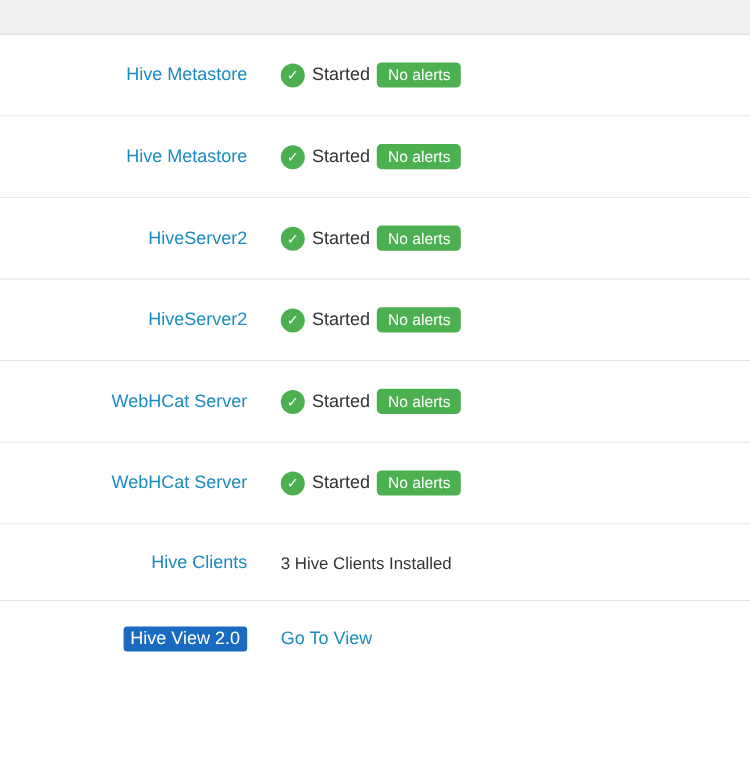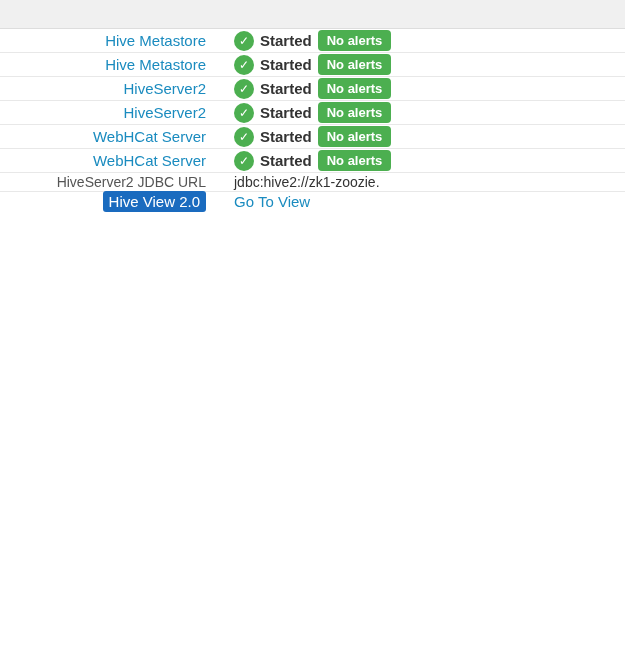--- a/index.html
+++ b/index.html
@@ -37,21 +37,21 @@
 
     .summary-table tr {
       border-bottom: 1px solid #e8e8e8;
     }
 
     .summary-table tr:last-child {
       border-bottom: none;
     }
 
     .summary-table td {
-      padding: 1px 14px;
+      padding: 23px 14px;
       vertical-align: middle;
     }
 
     .label-cell {
       text-align: right;
       width: 220px;
       color: #555;
       font-size: 14px;
       padding-right: 10px;
     }
@@ -83,27 +83,27 @@
       border-radius: 50%;
       background: #4caf50;
       color: white;
       font-size: 12px;
       flex-shrink: 0;
     }
 
     .status-text {
       color: #333;
       font-size: 15px;
-      font-weight: bold;
+      font-weight: normal;
     }
 
     .badge-no-alerts {
       background: #4caf50;
       color: #fff;
-      font-weight: bold;
+      font-weight: normal;
       font-size: 13px;
       padding: 3px 9px;
       border-radius: 4px;
       white-space: nowrap;
     }
 
     .link-blue {
       color: #1a8bbf;
       text-decoration: none;
       font-size: 15px;
@@ -180,21 +180,21 @@
         <td class="label-cell"><a href="#">WebHCat Server</a></td>
         <td class="value-cell">
           <div class="status-row">
             <span class="check-icon">✓</span>
             <span class="status-text">Started</span>
             <span class="badge-no-alerts">No alerts</span>
           </div>
         </td>
       </tr>
       <tr>
-        <td class="label-cell">HiveServer2 JDBC URL</td>
-        <td class="value-cell"><span>jdbc:hive2://zk1-zoozie.</span></td>
+        <td class="label-cell"><a href="#">Hive Clients</a></td>
+        <td class="value-cell"><span>3 Hive Clients Installed</span></td>
       </tr>
       <tr>
         <td class="label-cell"><span class="hive-view-highlight">Hive View 2.0</span></td>
         <td class="value-cell"><a href="#" class="link-blue">Go To View</a></td>
       </tr>
     </tbody>
 </table>
 
 </body></html>

